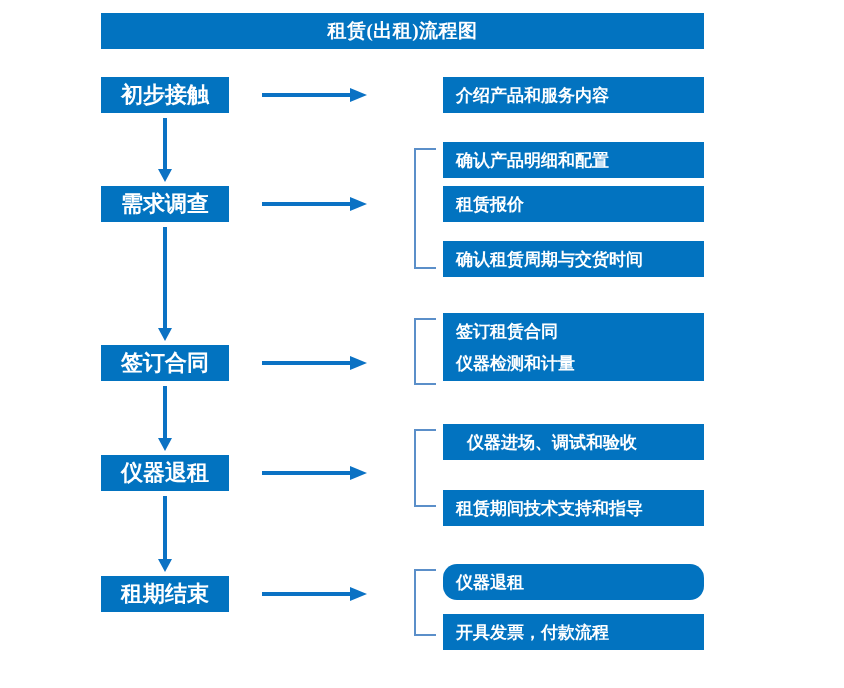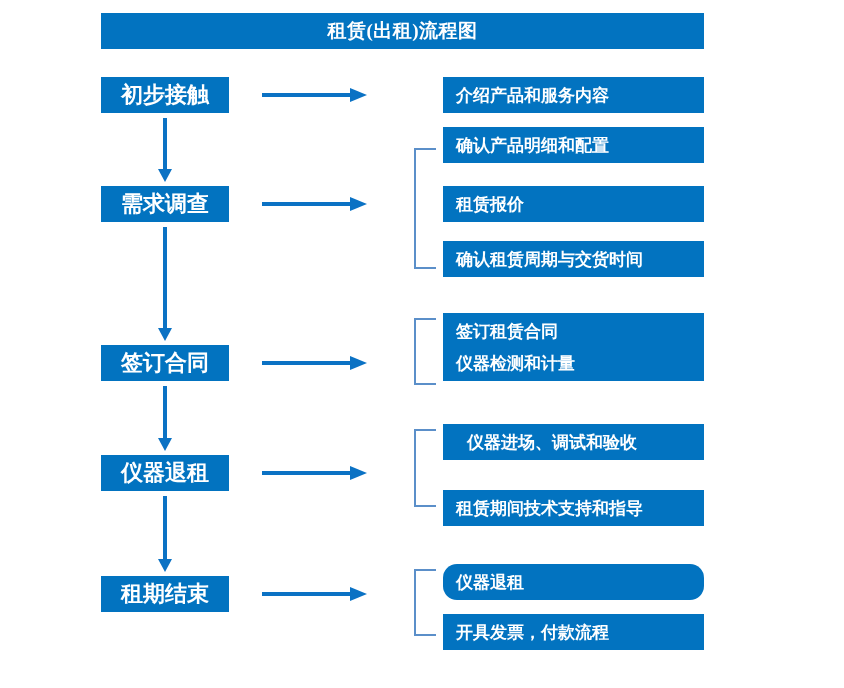--- a/index.html
+++ b/index.html
@@ -191,21 +191,21 @@
   <div class="bracket" style="top:148px; height:121px;"></div>
 
   <div class="bracket" style="top:318px; height:67px;"></div>
 
   <div class="bracket" style="top:429px; height:78px;"></div>
 
   <div class="bracket" style="top:569px; height:67px;"></div>
 
   <div class="box box-right" style="top:77px;">介绍产品和服务内容</div>
 
-  <div class="box box-right" style="top:127px;">确认产品明细和配置</div>
+  <div class="box box-right" style="top:142px;">确认产品明细和配置</div>
 
   <div class="box box-right" style="top:186px;text-align:right;">租赁报价</div>
 
   <div class="box box-right" style="top:241px;">确认租赁周期与交货时间</div>
 
   <div class="box box-right" style="top:313px;">签订租赁合同</div>
 
   <div class="box box-right" style="top:345px;">仪器检测和计量</div>
 
   <div class="box box-right" style="top:424px;padding-left:24px;">仪器进场、调试和验收</div>

